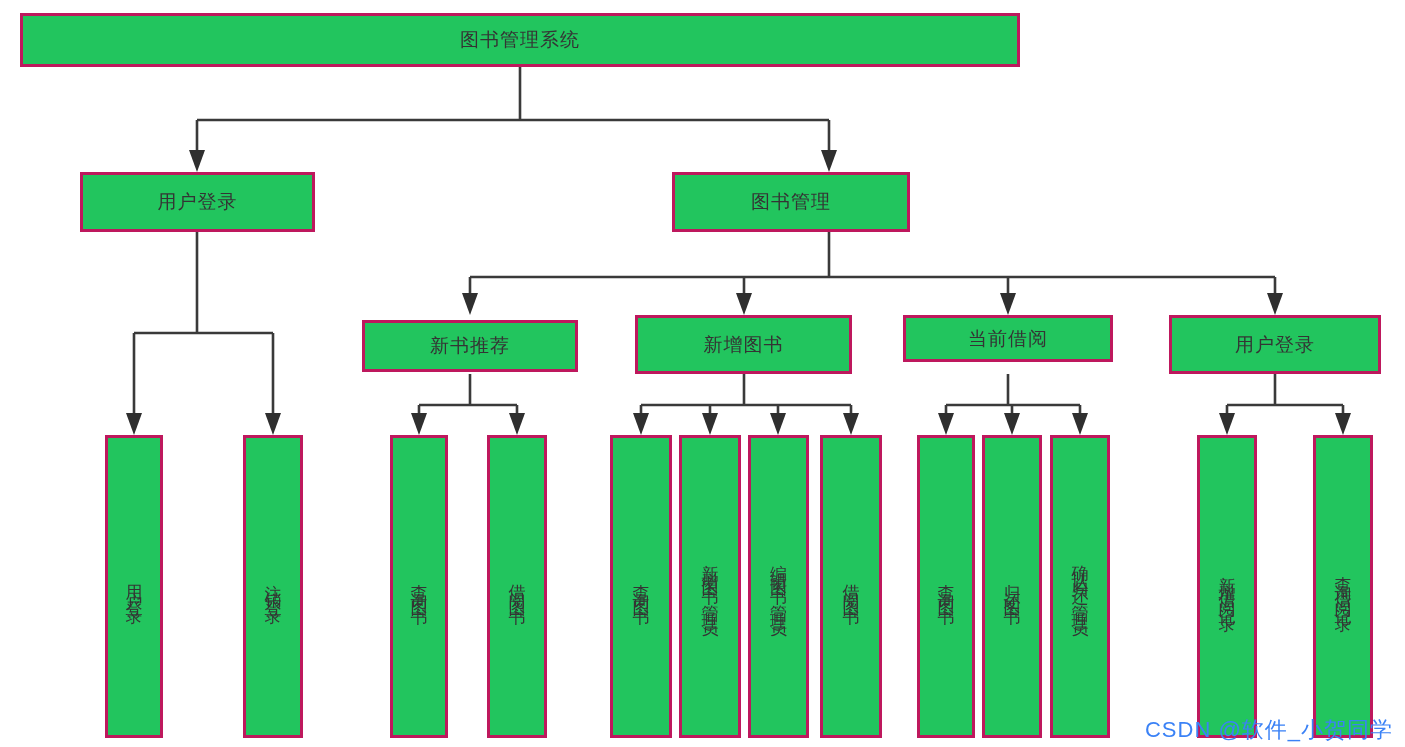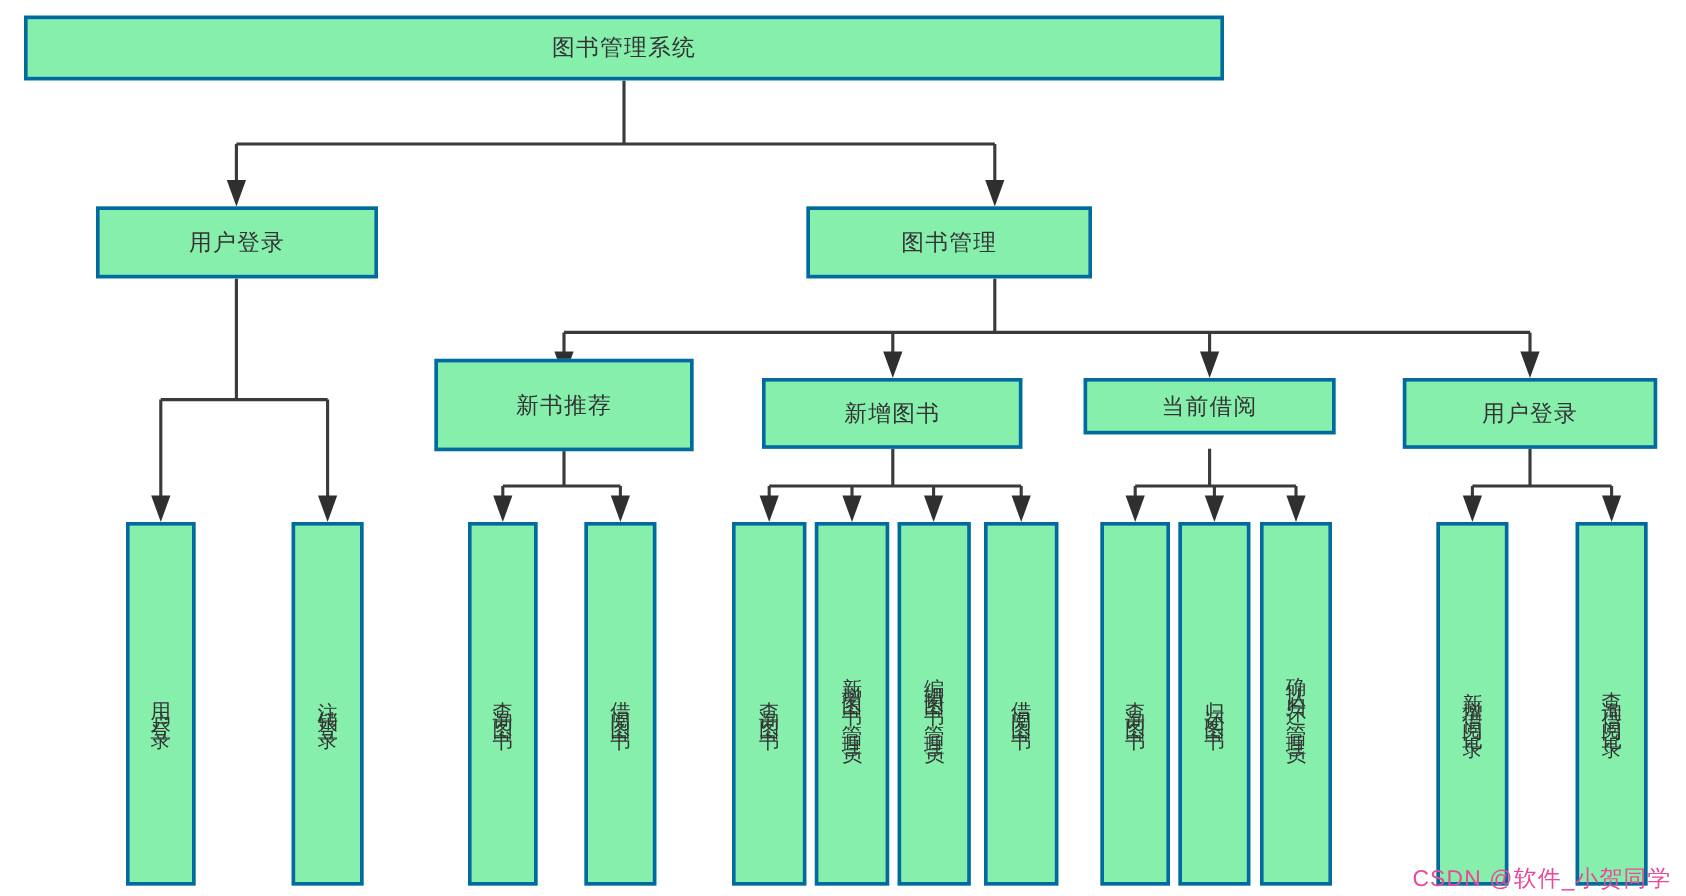--- a/index.html
+++ b/index.html
@@ -7,42 +7,42 @@
     position:relative;
     width:1405px;height:747px;
     background:#fff;
     font-family:"Liberation Sans",sans-serif;
     overflow:hidden;
   }
   #connectors{position:absolute;left:0;top:0;z-index:1;}
   .box{
     position:absolute;
     box-sizing:border-box;
-    border:3px solid #0369a1;
-    background:#86efac;
+    border:3px solid #be185d;
+    background:#22c55e;
     color:#343434;
     display:flex;
     align-items:center;
     justify-content:center;
     z-index:2;
     text-align:right;
   }
   .h{font-size:19px;letter-spacing:1px;}
   .v{
     font-size:17px;
     writing-mode:vertical-lr;
     text-orientation:mixed;
     letter-spacing:8px;
     line-height:1;
   }
   #watermark{
     position:absolute;
     right:12px;bottom:2px;
-    font-size:19px;
-    color:#ec4899;
+    font-size:22px;
+    color:#3b82f6;
     letter-spacing:1px;
     z-index:5;
     font-family:"Liberation Sans",sans-serif;
   }
 </style>
 </head>
 <body>
 
 <div id="canvas">
 
@@ -84,21 +84,21 @@
       <polygon points="1219,413 1235,413 1227,435"></polygon>
       <polygon points="1335,413 1351,413 1343,435"></polygon>
     </g>
   </svg>
 
   <div class="box h" style="left:20px;top:13px;width:1000px;height:54px">图书管理系统</div>
 
   <div class="box h" style="left:80px;top:172px;width:235px;height:60px">用户登录</div>
   <div class="box h" style="left:672px;top:172px;width:238px;height:60px">图书管理</div>
 
-  <div class="box h" style="left:362px;top:299px;width:216px;height:77px">新书推荐</div>
+  <div class="box h" style="left:362px;top:320px;width:216px;height:52px">新书推荐</div>
   <div class="box h" style="left:635px;top:315px;width:217px;height:59px">新增图书</div>
   <div class="box h" style="left:903px;top:315px;width:210px;height:47px">当前借阅</div>
   <div class="box h" style="left:1169px;top:315px;width:212px;height:59px">用户登录</div>
 
   <div class="box v" style="left:105px;top:435px;width:58px;height:303px">用户登录</div>
   <div class="box v" style="left:243px;top:435px;width:60px;height:303px">注销登录</div>
 
   <div class="box v" style="left:390px;top:435px;width:58px;height:303px">查询图书</div>
   <div class="box v" style="left:487px;top:435px;width:60px;height:303px">借阅图书</div>
 

